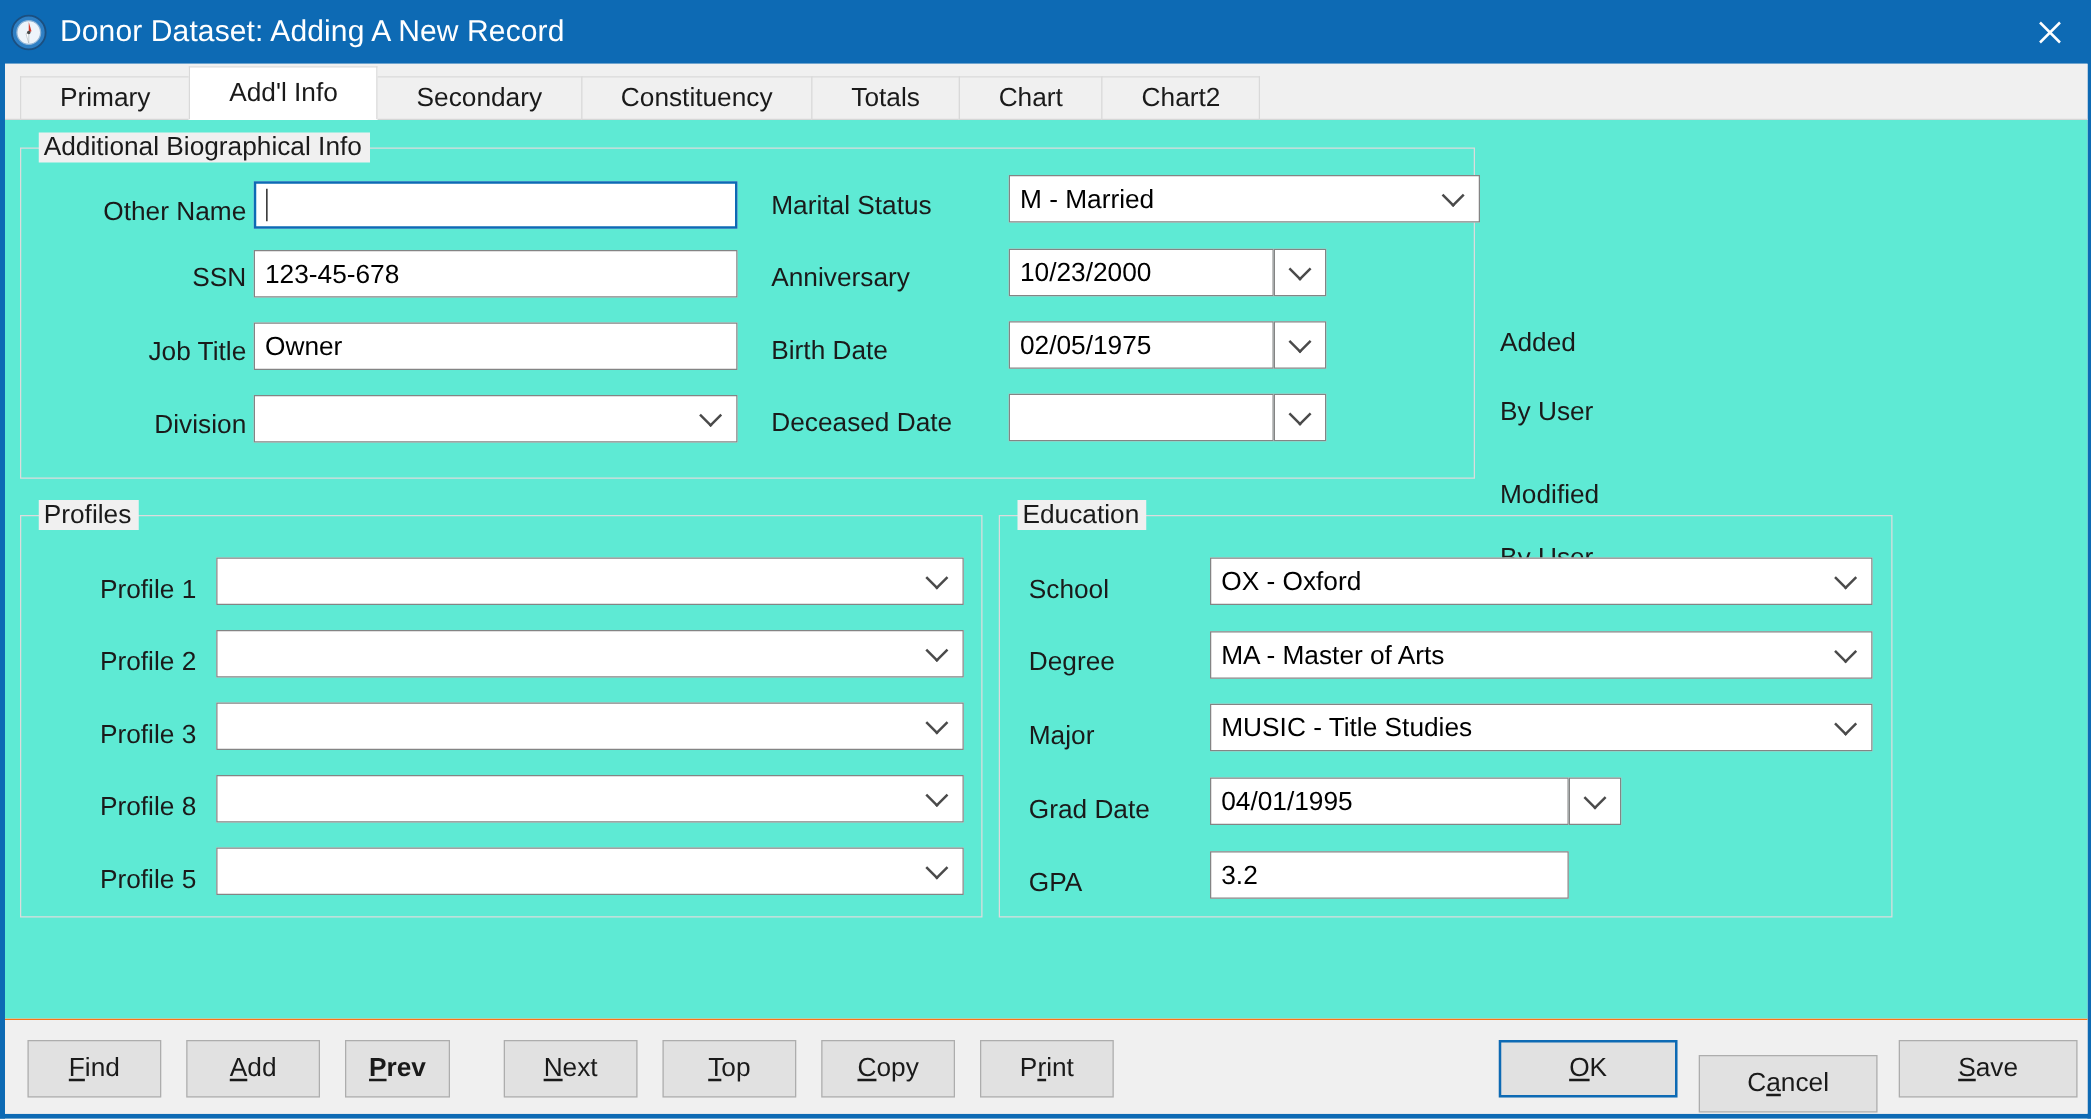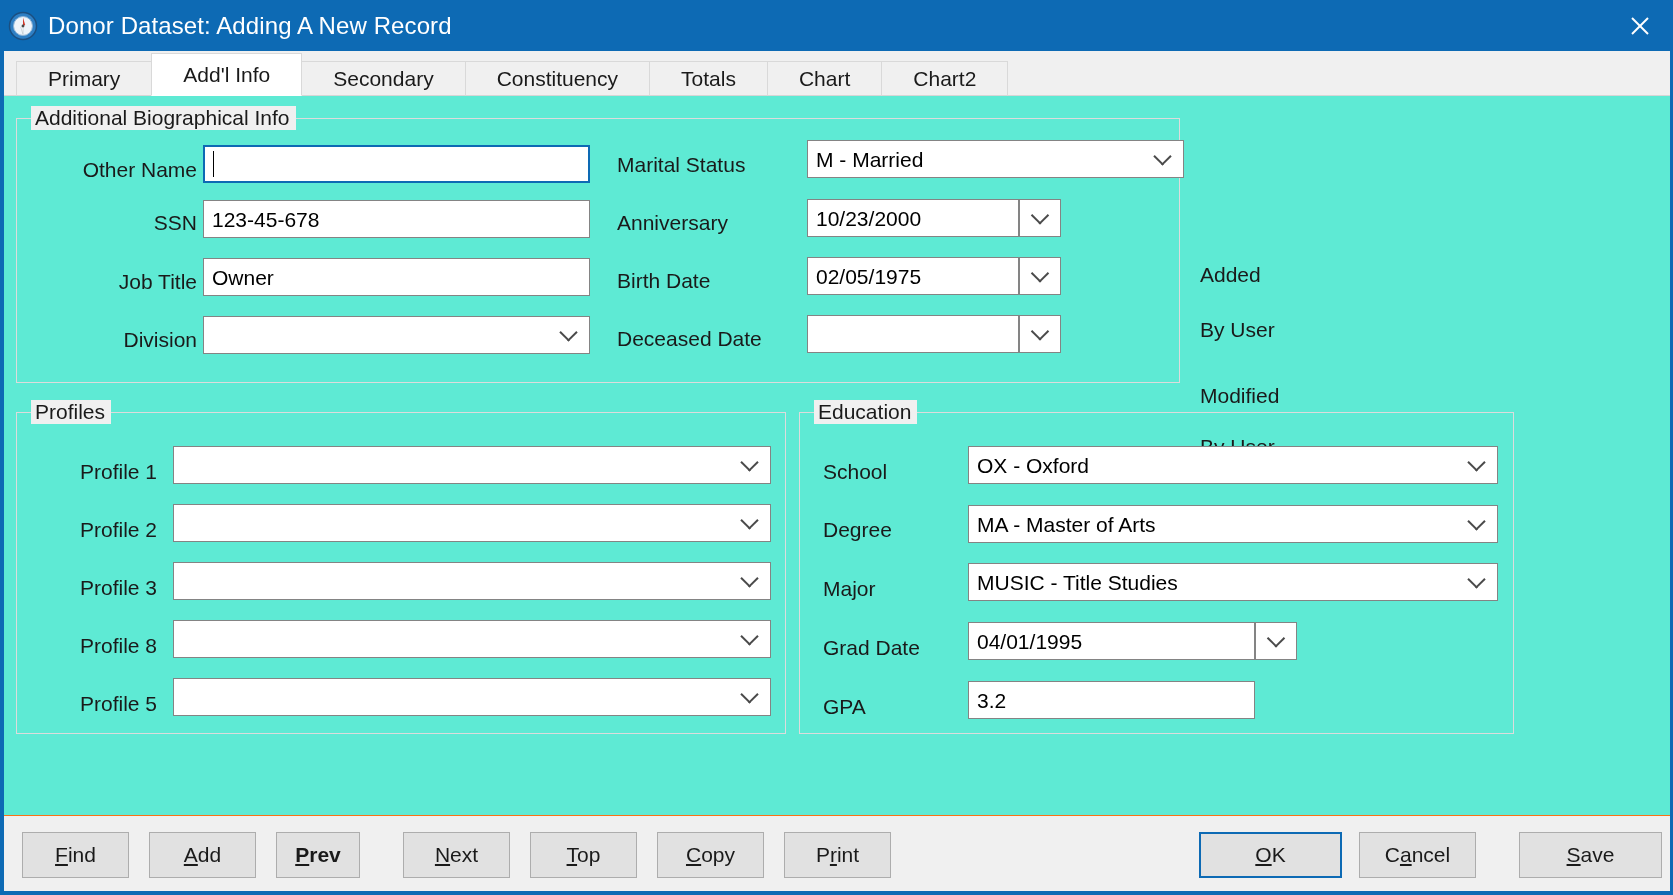--- a/index.html
+++ b/index.html
@@ -376,21 +376,21 @@
       </div>
       <div class="btn" style="left: 653px; width: 107px;">
         <span><u>C</u>opy</span>
       </div>
       <div class="btn" style="left: 780px; width: 107px;">
         <span>P<u>r</u>int</span>
       </div>
       <div class="btn default" style="left: 1195px; width: 143px;">
         <span><u>O</u>K</span>
       </div>
-      <div class="btn" style="left: 1355px; width: 117px;">
+      <div class="btn" style="left: 1355px; width: 143px; margin-top: 12px;">
         <span>C<u>a</u>ncel</span>
       </div>
       <div class="btn" style="left: 1515px; width: 143px;">
         <span><u>S</u>ave</span>
       </div>
     </div>
 
 </div>
 
 </body></html>

